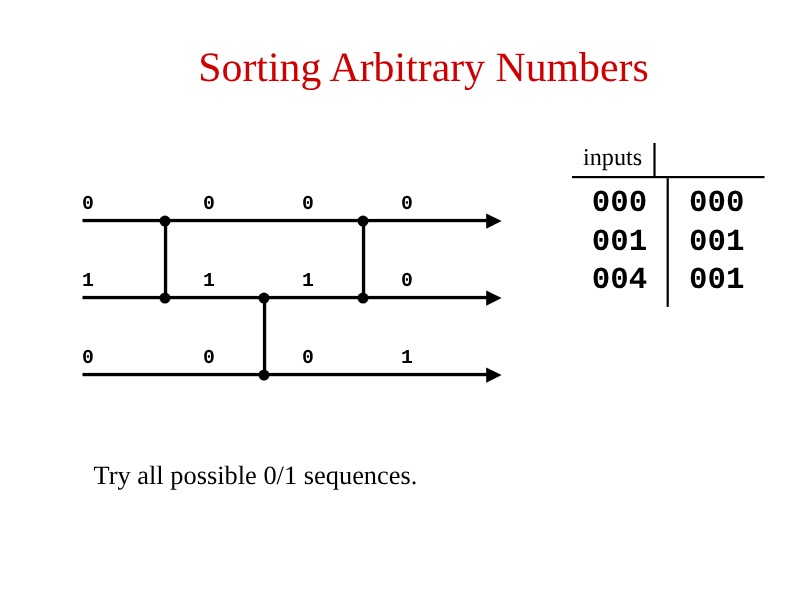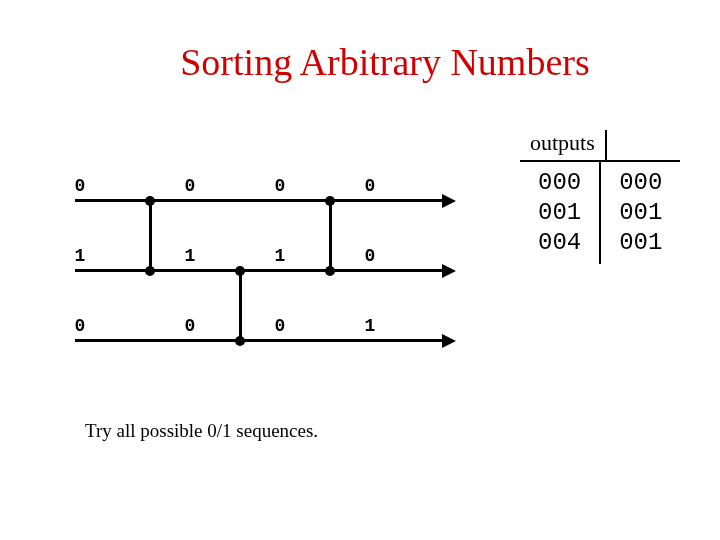--- a/index.html
+++ b/index.html
@@ -57,21 +57,21 @@
     position: absolute;
     font-family: "Courier New", monospace;
     font-size: 18px;
     font-weight: bold;
     transform: translate(-50%, -100%);
   }
   .caption {
     position: absolute;
     left: 85px;
     top: 420px;
-    font-size: 19px;
+    font-size: 24px;
   }
   .io-table {
     position: absolute;
     left: 520px;
     top: 130px;
     font-size: 22px;
   }
   .io-headers {
     display: flex;
   }
@@ -82,22 +82,22 @@
     border-right: 2px solid #000;
   }
   .io-rule {
     height: 2px;
     background: #000;
     width: 100%;
   }
   .io-body {
     display: flex;
     font-family: "Courier New", monospace;
-    font-size: 24px;
-    font-weight: normal;
+    font-size: 28px;
+    font-weight: bold;
   }
   .io-col {
     padding: 6px 18px;
   }
   .io-col.left {
     border-right: 2px solid #000;
   }
   .io-col div {
     line-height: 1.25;
   }
@@ -141,21 +141,21 @@
   <div class="val" style="left:20px;  top:166px">0</div>
   <div class="val" style="left:130px; top:166px">0</div>
   <div class="val" style="left:220px; top:166px">0</div>
   <div class="val" style="left:310px; top:166px">1</div>
 </div>
 
 <div class="caption">Try all possible 0/1 sequences.</div>
 
 <div class="io-table">
   <div class="io-headers">
-    <div class="io-col-h left">outputs</div>
+    <div class="io-col-h left">inputs</div>
   </div>
   <div class="io-rule"></div>
   <div class="io-body">
     <div class="io-col left">
       <div>000</div>
       <div>001</div>
       <div>004</div>
     </div>
     <div class="io-col">
       <div>000</div>

